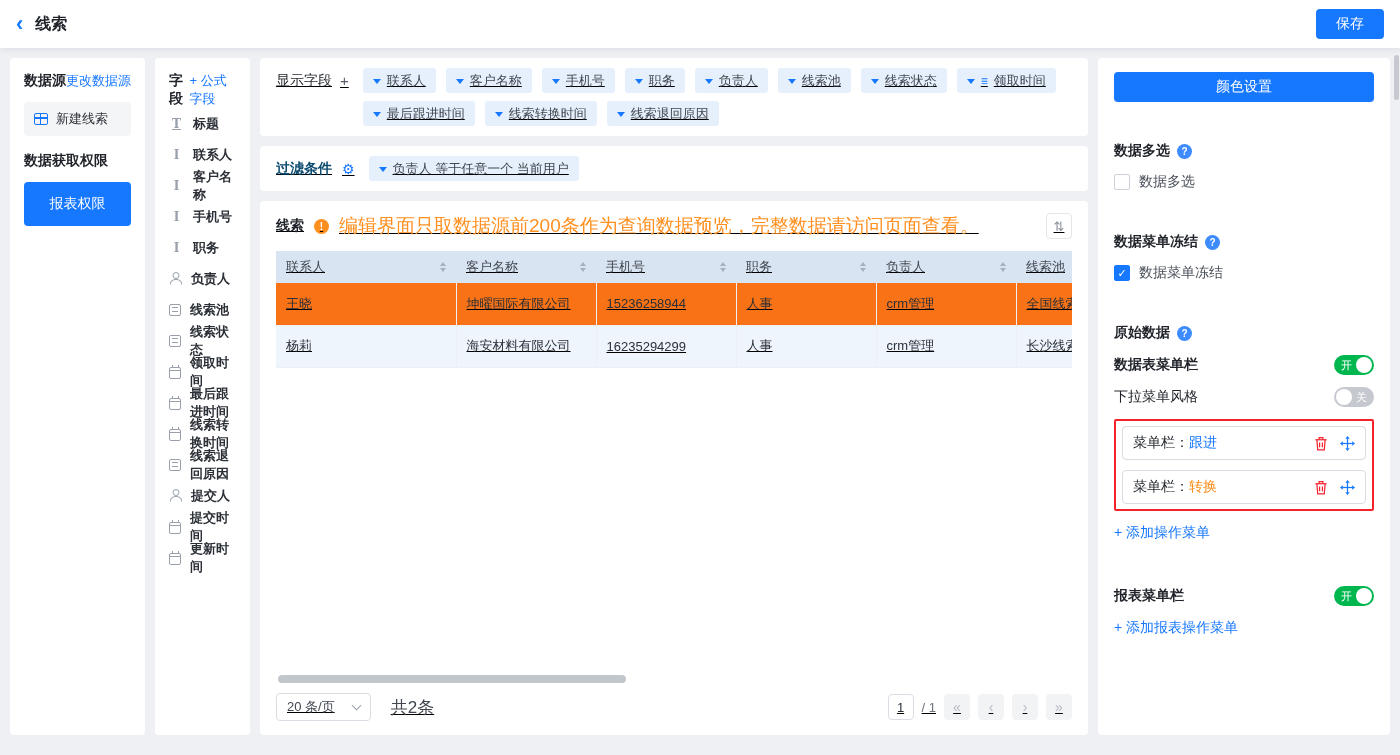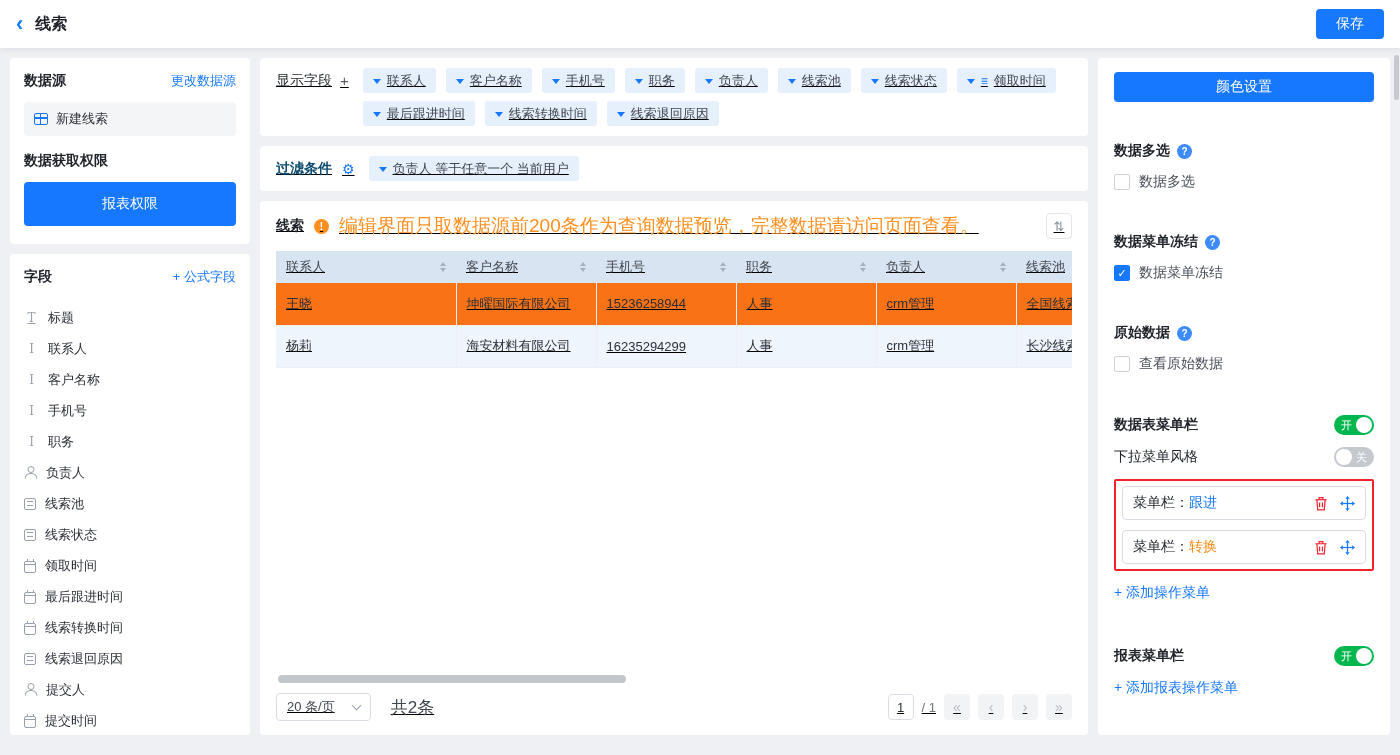--- a/index.html
+++ b/index.html
@@ -11,39 +11,39 @@
             box-shadow:0 2px 6px rgba(15,35,95,.07); position:relative; z-index:5; }
   .back-ic { color:#1677ff; font-size:22px; font-weight:bold; line-height:1; cursor:pointer; margin-right:12px; }
   .page-title { font-size:16px; font-weight:bold; color:#1f2329; }
   .btn-primary { background:#1677ff; color:#fff; border:none; border-radius:4px; height:30px;
                  padding:0 20px; font-size:14px; cursor:pointer; font-family:inherit; }
   .save-btn { margin-left:auto; }
 
   
   .main { display:flex; gap:10px; padding:10px; height:697px; align-items:stretch; }
   .panel { background:#fff; border-radius:4px; }
-  .left-col { width:240px; display:flex; flex-direction:column; gap:10px; flex:none; }
+  .left-col { width:240px; display:flex; flex-direction:row; gap:10px; flex:none; }
   .mid-col  { flex:1; min-width:0; display:flex; flex-direction:column; gap:10px;text-decoration:underline; }
   .right-col { width:292px; flex:none; padding:14px 16px; overflow:hidden; }
 
   
   .ds-panel { padding:14px 14px 18px; }
   .row-between { display:flex; align-items:center; justify-content:space-between; }
   .sec-title { font-size:14px; font-weight:bold; color:#1f2329; }
   .link { color:#1677ff; font-size:13px; cursor:pointer; text-decoration:none; }
   .ds-item { margin:12px 0 16px; background:#f4f5f7; border-radius:4px; height:34px; display:flex;
              align-items:center; gap:8px; padding:0 10px; font-size:13px; color:#2b2f36; cursor:pointer; }
   .ic-grid { width:14px; height:12px; border:1.5px solid #1677ff; border-radius:2px; position:relative; flex:none; }
   .ic-grid::before { content:""; position:absolute; left:0; right:0; top:3px; height:1.5px; background:#1677ff; }
   .ic-grid::after  { content:""; position:absolute; top:0; bottom:0; left:4.5px; width:1.5px; background:#1677ff; }
   .perm-title { margin-bottom:12px; }
   .btn-full { width:100%; height:44px; }
 
   .fields-panel { flex:1; overflow:hidden; padding:14px; }
-  .field-list { list-style:none; margin-top:16px; }
+  .field-list { list-style:none; margin-top:0;font-weight:bold; }
   .field-list li { height:31px; display:flex; align-items:center; gap:9px; font-size:13px; color:#2b2f36; cursor:pointer; }
   .fi { width:15px; display:flex; align-items:center; justify-content:center; flex:none; }
   .ic-title::before { content:"T"; font-family:"DejaVu Serif", serif; color:#99a0ab; font-size:12px; text-decoration:underline; }
   .ic-text::before  { content:"I"; font-family:"DejaVu Serif", serif; color:#99a0ab; font-size:12px; }
   .ic-user { position:relative; width:13px; height:13px; }
   .ic-user::before { content:""; position:absolute; top:0; left:50%; transform:translateX(-50%);
                      width:5px; height:5px; border:1.2px solid #99a0ab; border-radius:50%; }
   .ic-user::after  { content:""; position:absolute; bottom:0; left:50%; transform:translateX(-50%);
                      width:11px; height:5px; border:1.2px solid #99a0ab; border-bottom:none;
                      border-top-left-radius:6px; border-top-right-radius:6px; }
@@ -438,24 +438,20 @@
         <span class="checkbox checked">
             <span>✓</span>
           </span>
         <span>数据菜单冻结</span>
       </div>
 
       <div class="sec-head">
         <span class="sec-title">原始数据</span>
         <span class="q">?</span>
       </div>
-      <div class="chk-row">
-        <span class="checkbox"></span>
-        <span>查看原始数据</span>
-      </div>
 
       <div class="toggle-row">
         <span class="sec-title">数据表菜单栏</span>
         <span class="toggle on">
           <span class="txt">开</span>
           <span class="knob"></span>
         </span>
       </div>
       <div class="toggle-row">
         <span class="plain">下拉菜单风格</span>

